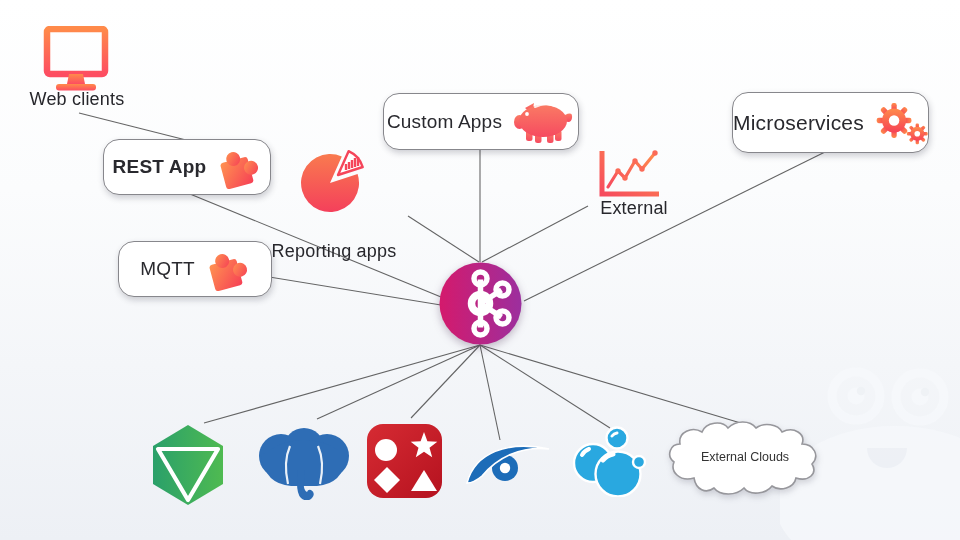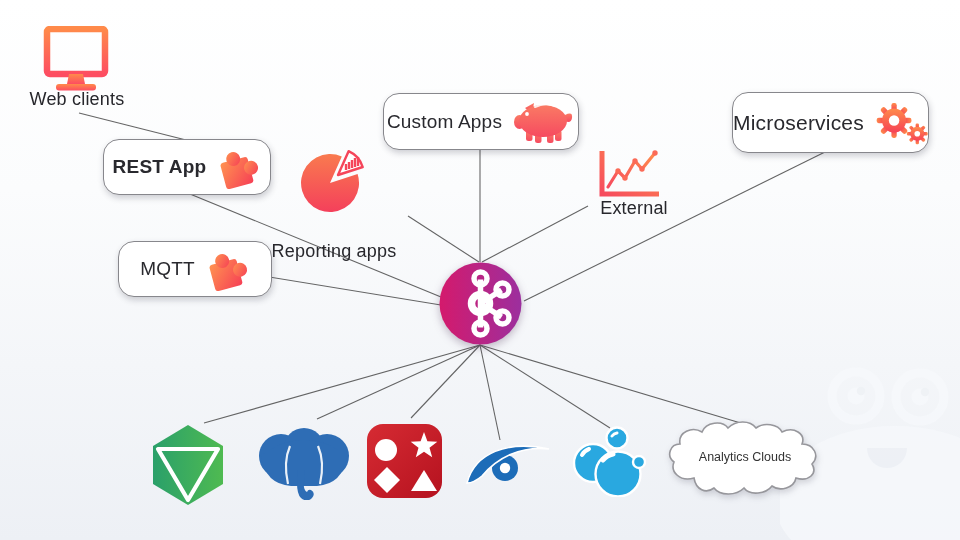--- a/index.html
+++ b/index.html
@@ -296,16 +296,16 @@
 
   <div class="abs" style="left:666px;top:420px;z-index:2;">
     <svg width="158" height="80" viewBox="0 0 158 80" style="filter:drop-shadow(1px 3px 3px rgba(40,40,60,.18));">
       <path fill="#fff" stroke="#97979c" stroke-width="1.6" d="
         M28,58 C14,62 4,52 8,42 C0,36 4,24 14,24 C12,12 26,6 36,12
         C40,2 56,0 62,8 C70,0 84,0 90,8 C98,2 112,4 116,12
         C128,6 140,14 136,24 C148,24 154,36 146,44 C152,54 142,62 130,58
         C128,68 114,72 106,66 C100,74 84,76 78,68 C70,76 54,76 48,68
         C40,74 30,70 28,58 Z"></path>
     </svg>
-    <div id="cloud-label">Analytics Clouds</div>
+    <div id="cloud-label">External Clouds</div>
   </div>
 
 </div>
 
 </body></html>

